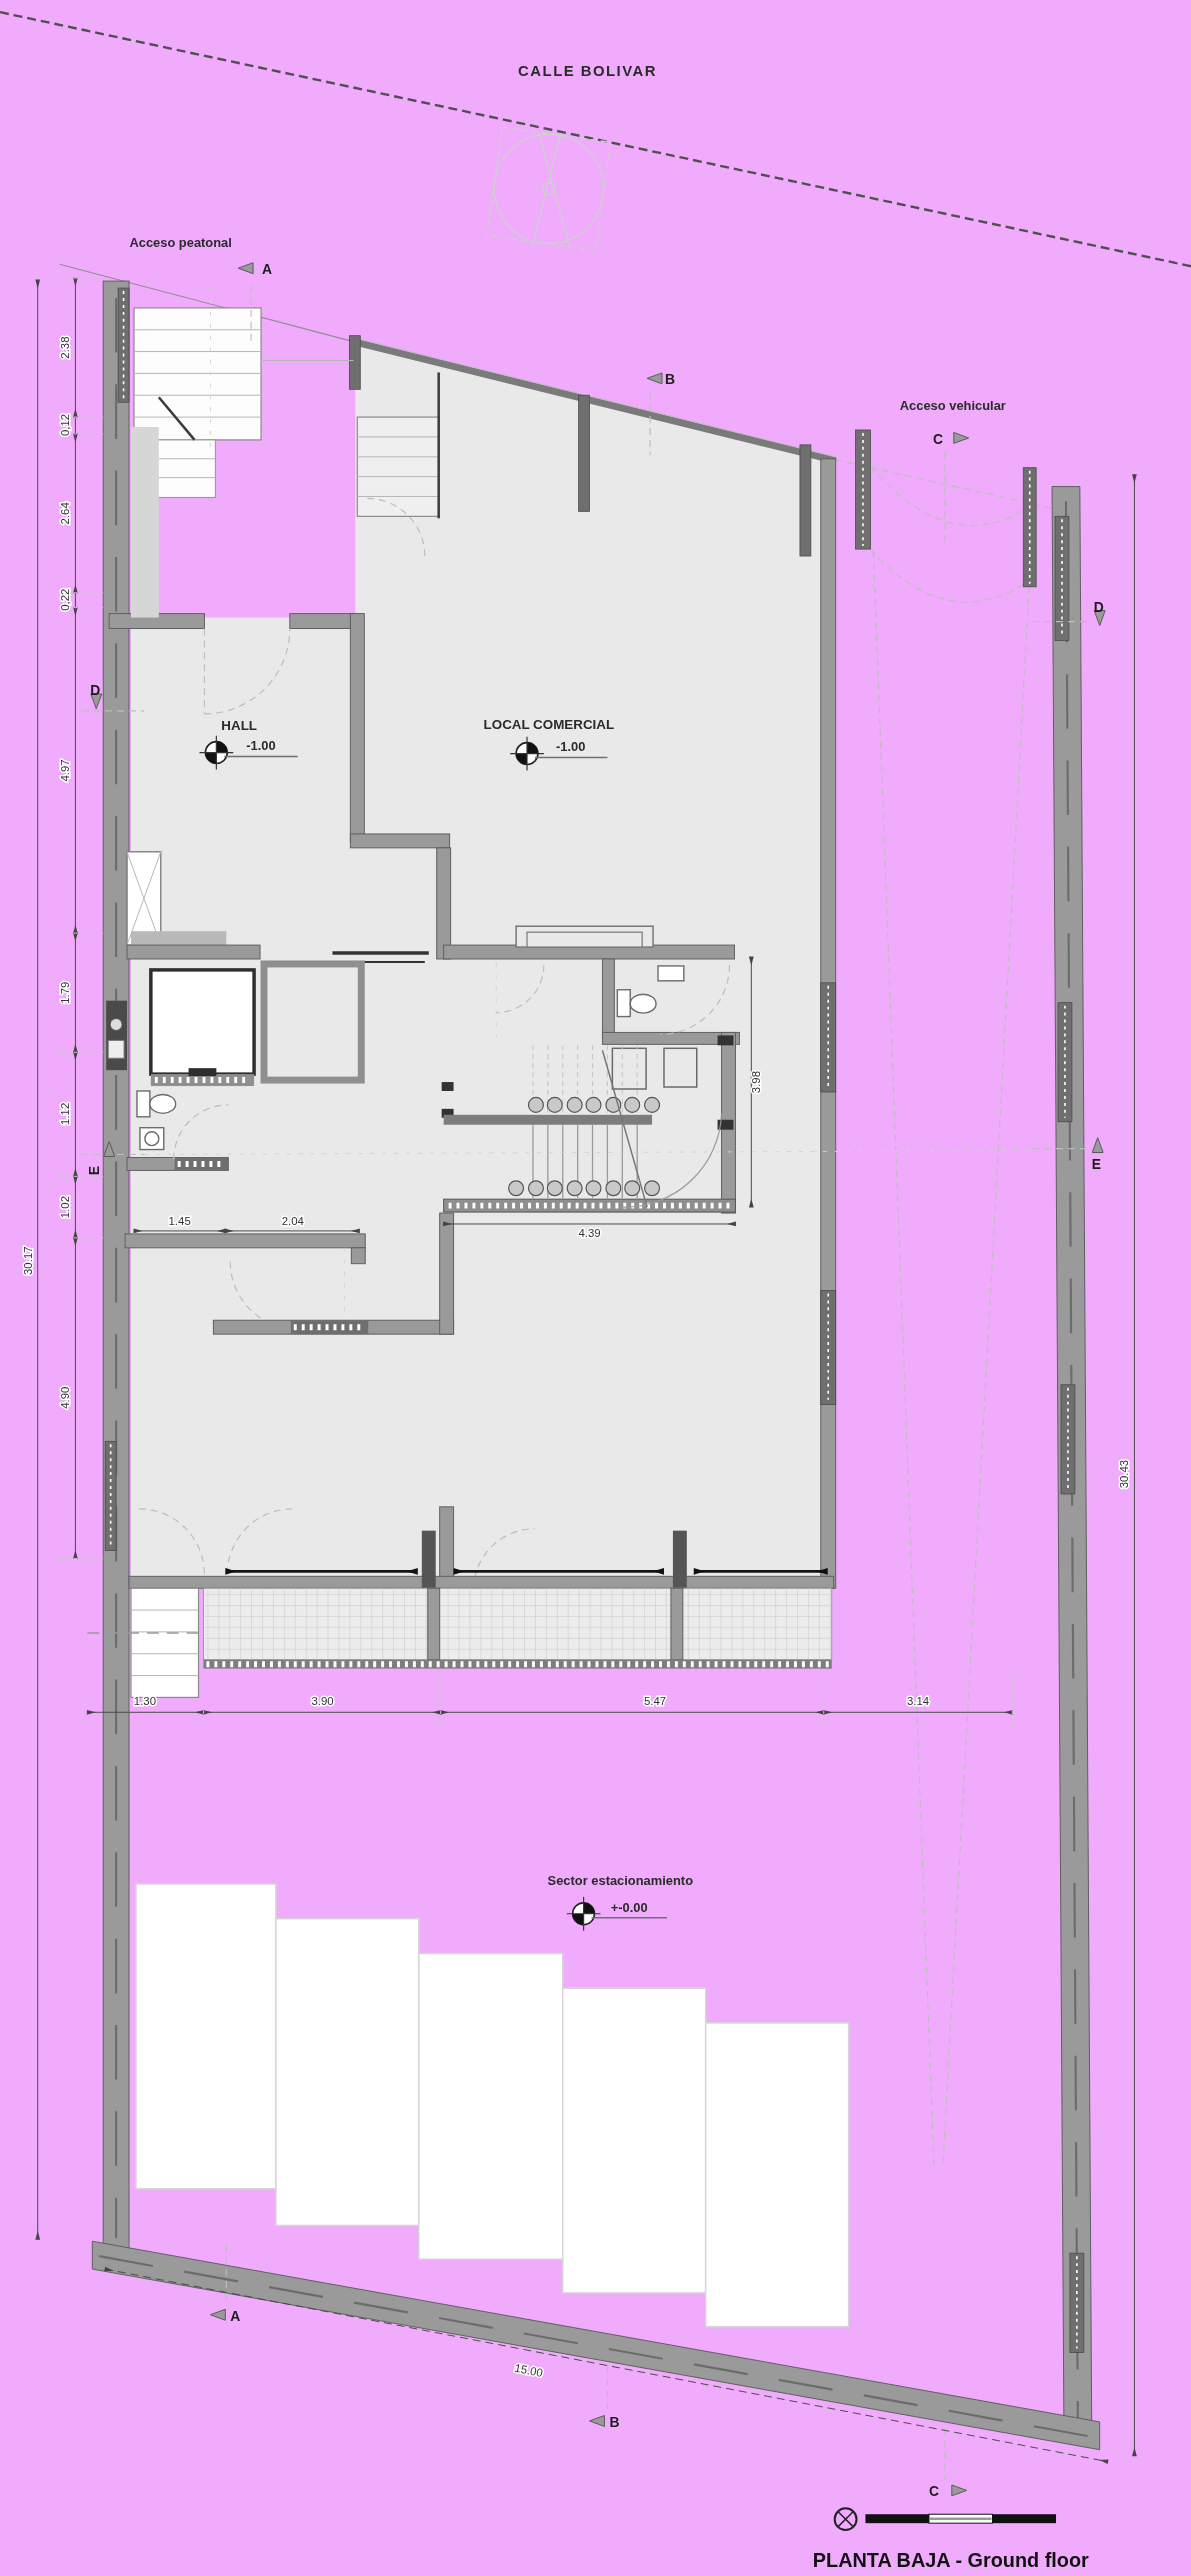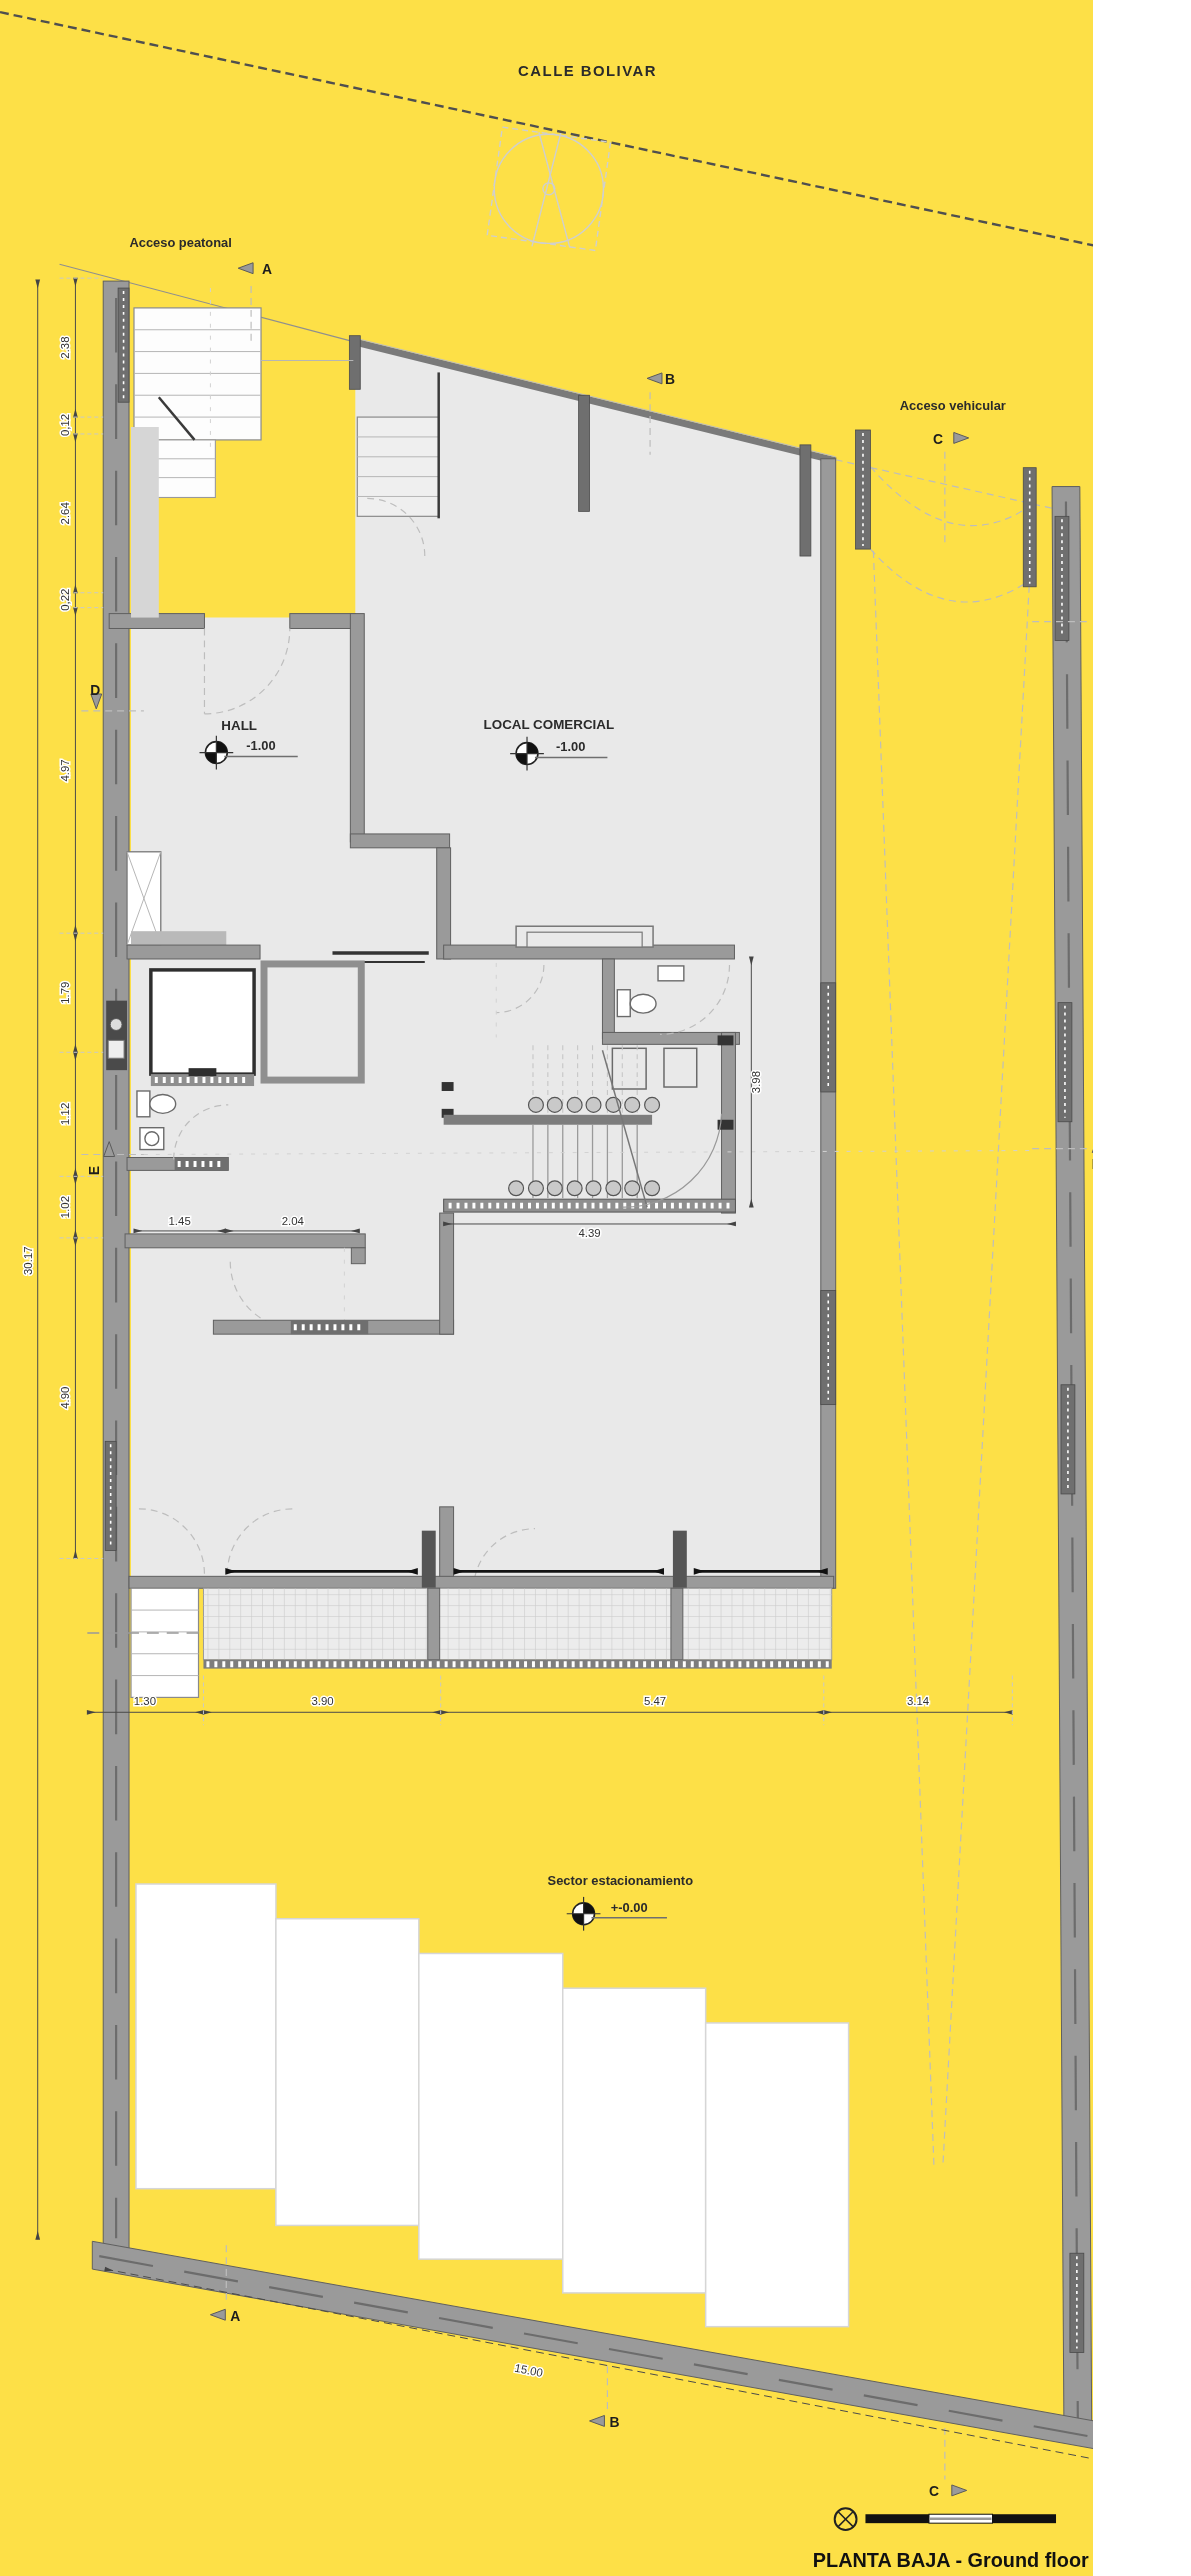--- a/index.html
+++ b/index.html
@@ -1,16 +1,16 @@
 <!DOCTYPE html>
 <html><head>
 <meta charset="utf-8">
 <style>
   html,body{margin:0;padding:0;background:#fff;}
-  #stage{position:relative;width:1093px;height:2576px;background:#fde047;overflow:hidden;
+  #stage{position:relative;width:1191px;height:2576px;background:#f0abfc;overflow:hidden;
          font-family:"Liberation Sans", sans-serif;}
   svg{position:absolute;left:0;top:0;}
   
   .wall{fill:#9a9a9a;stroke:#5f5f5f;stroke-width:1;}
   .walldark{fill:#6f6f6f;stroke:#4a4a4a;stroke-width:.8;}
   .floor{fill:#e9e9e9;stroke:none;}
   .thin{fill:none;stroke:#8f8f8f;stroke-width:1.2;}
   .thinner{fill:none;stroke:#b5b5b5;stroke-width:1;}
   .dark{fill:none;stroke:#3a3a3a;stroke-width:2.5;}
   .fixture{fill:#ffffff;stroke:#6a6a6a;stroke-width:1.4;}

